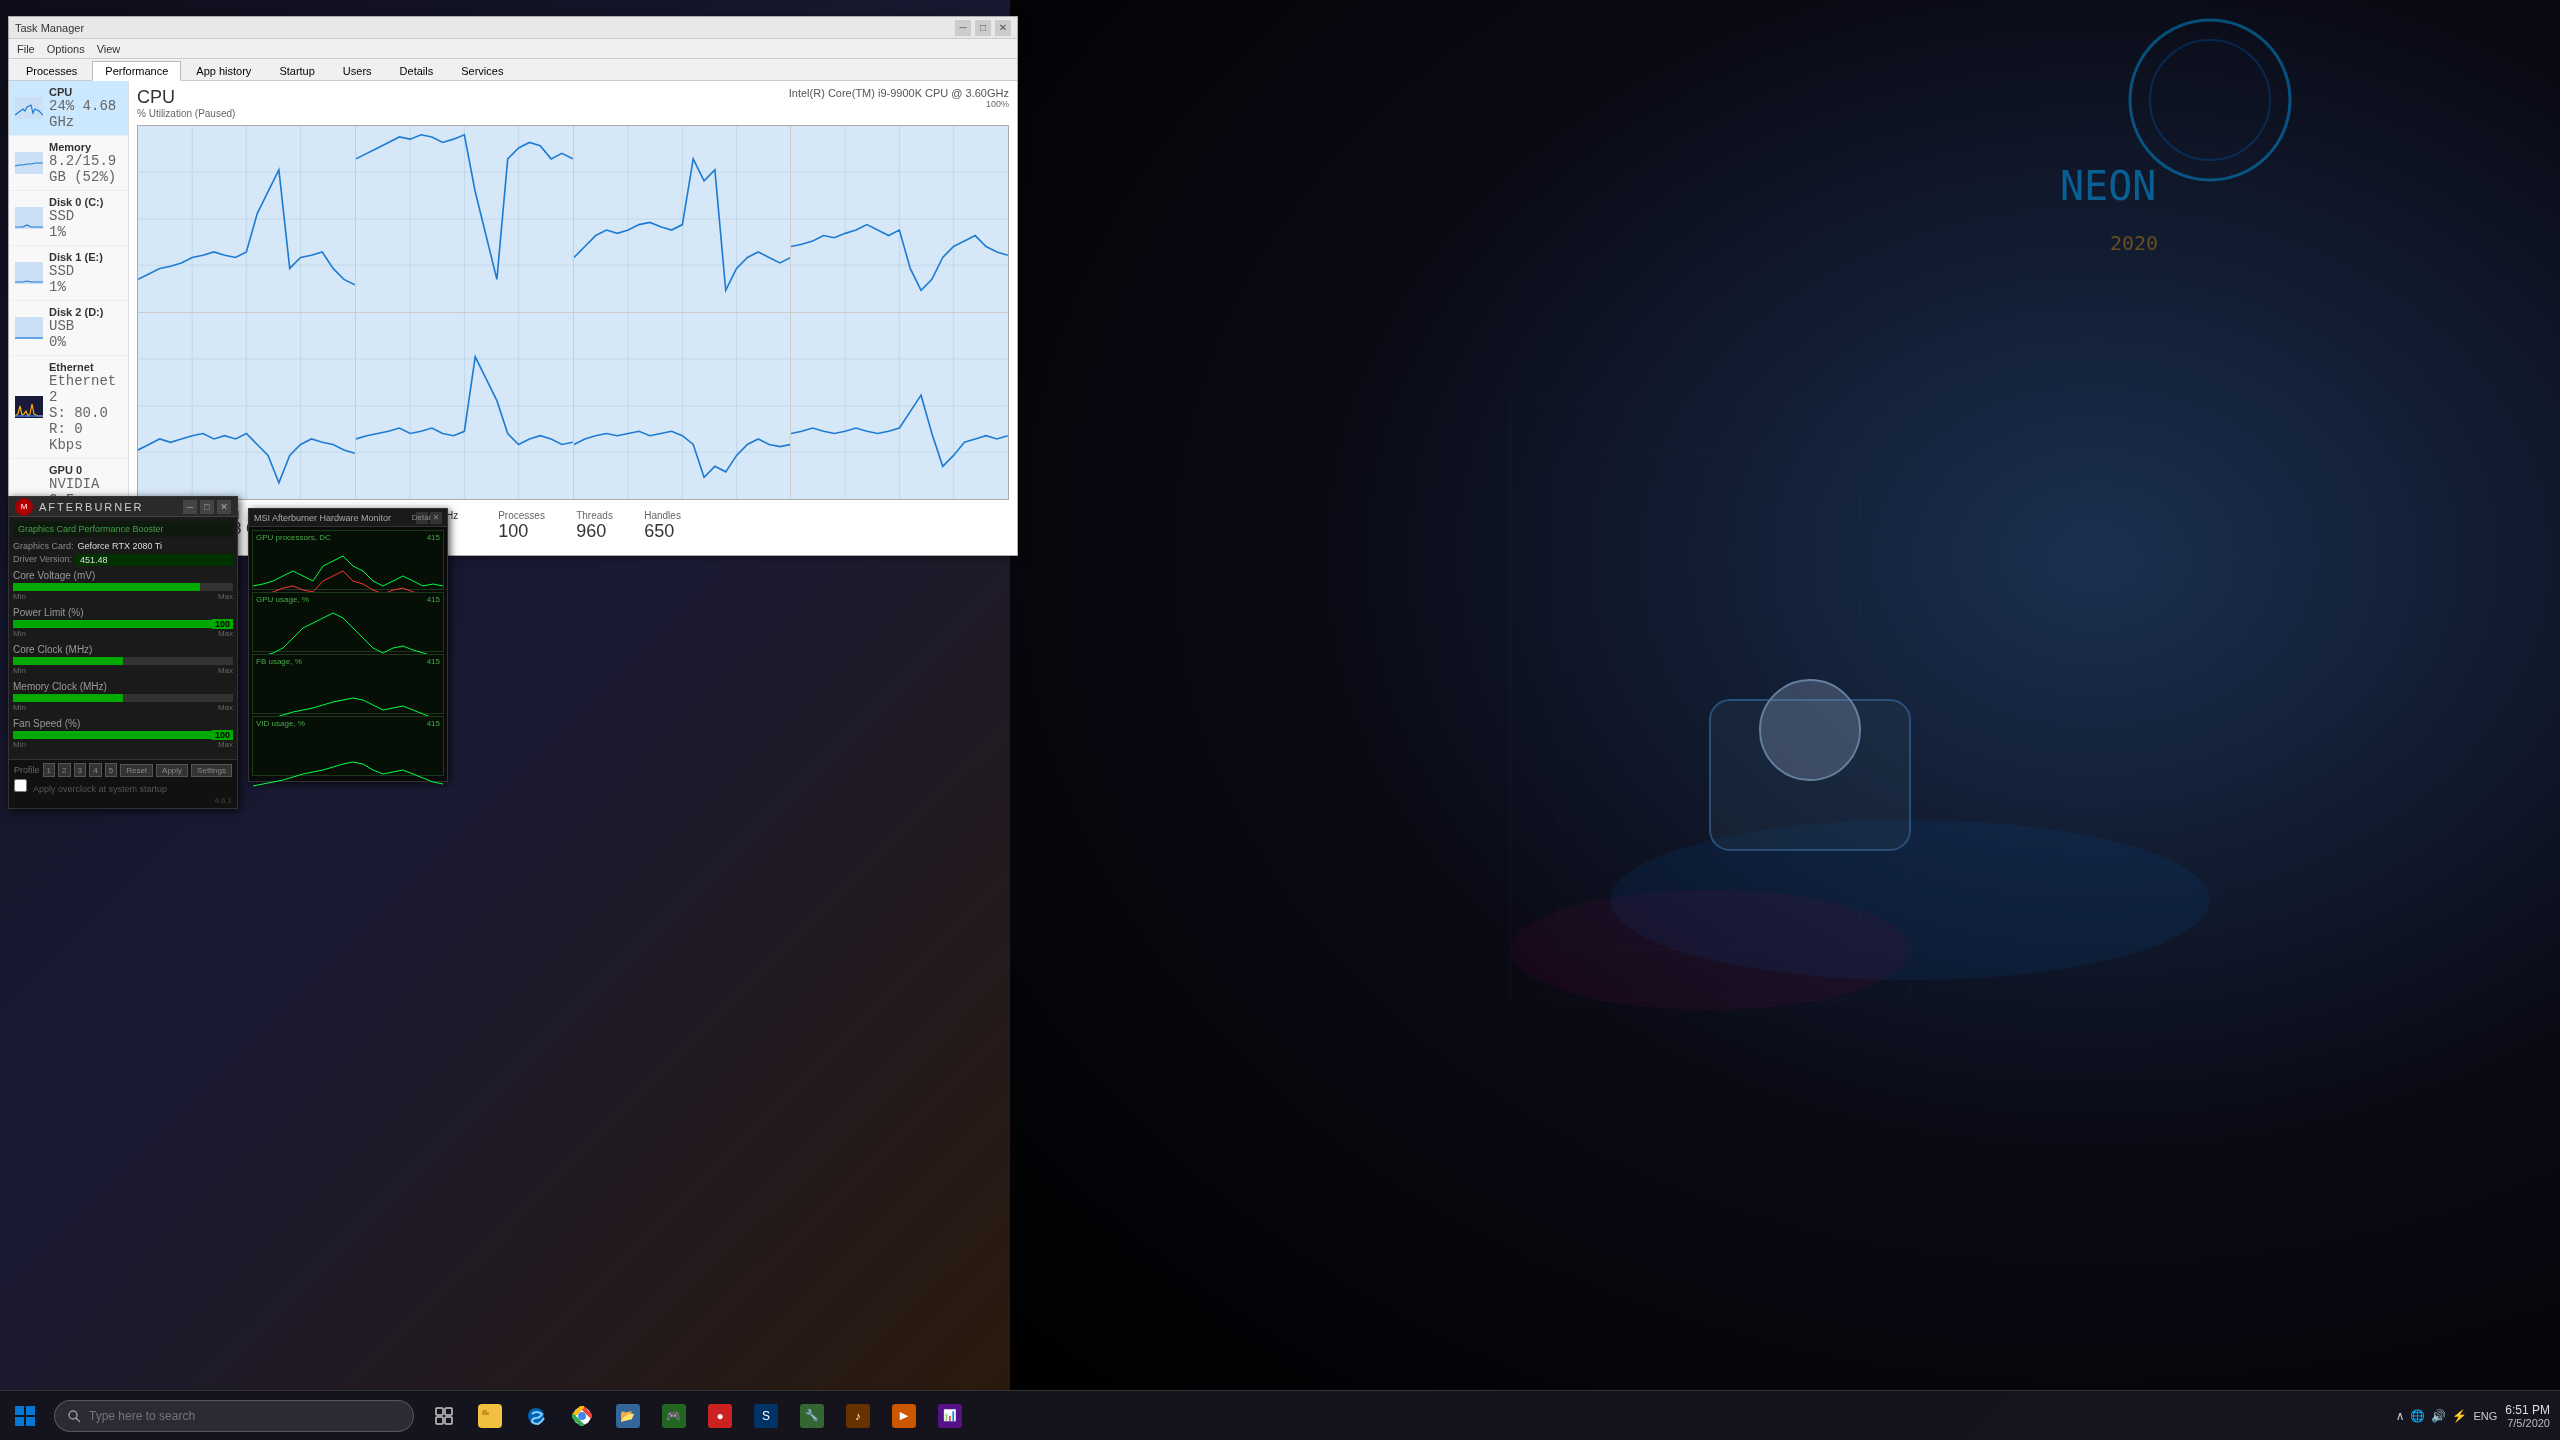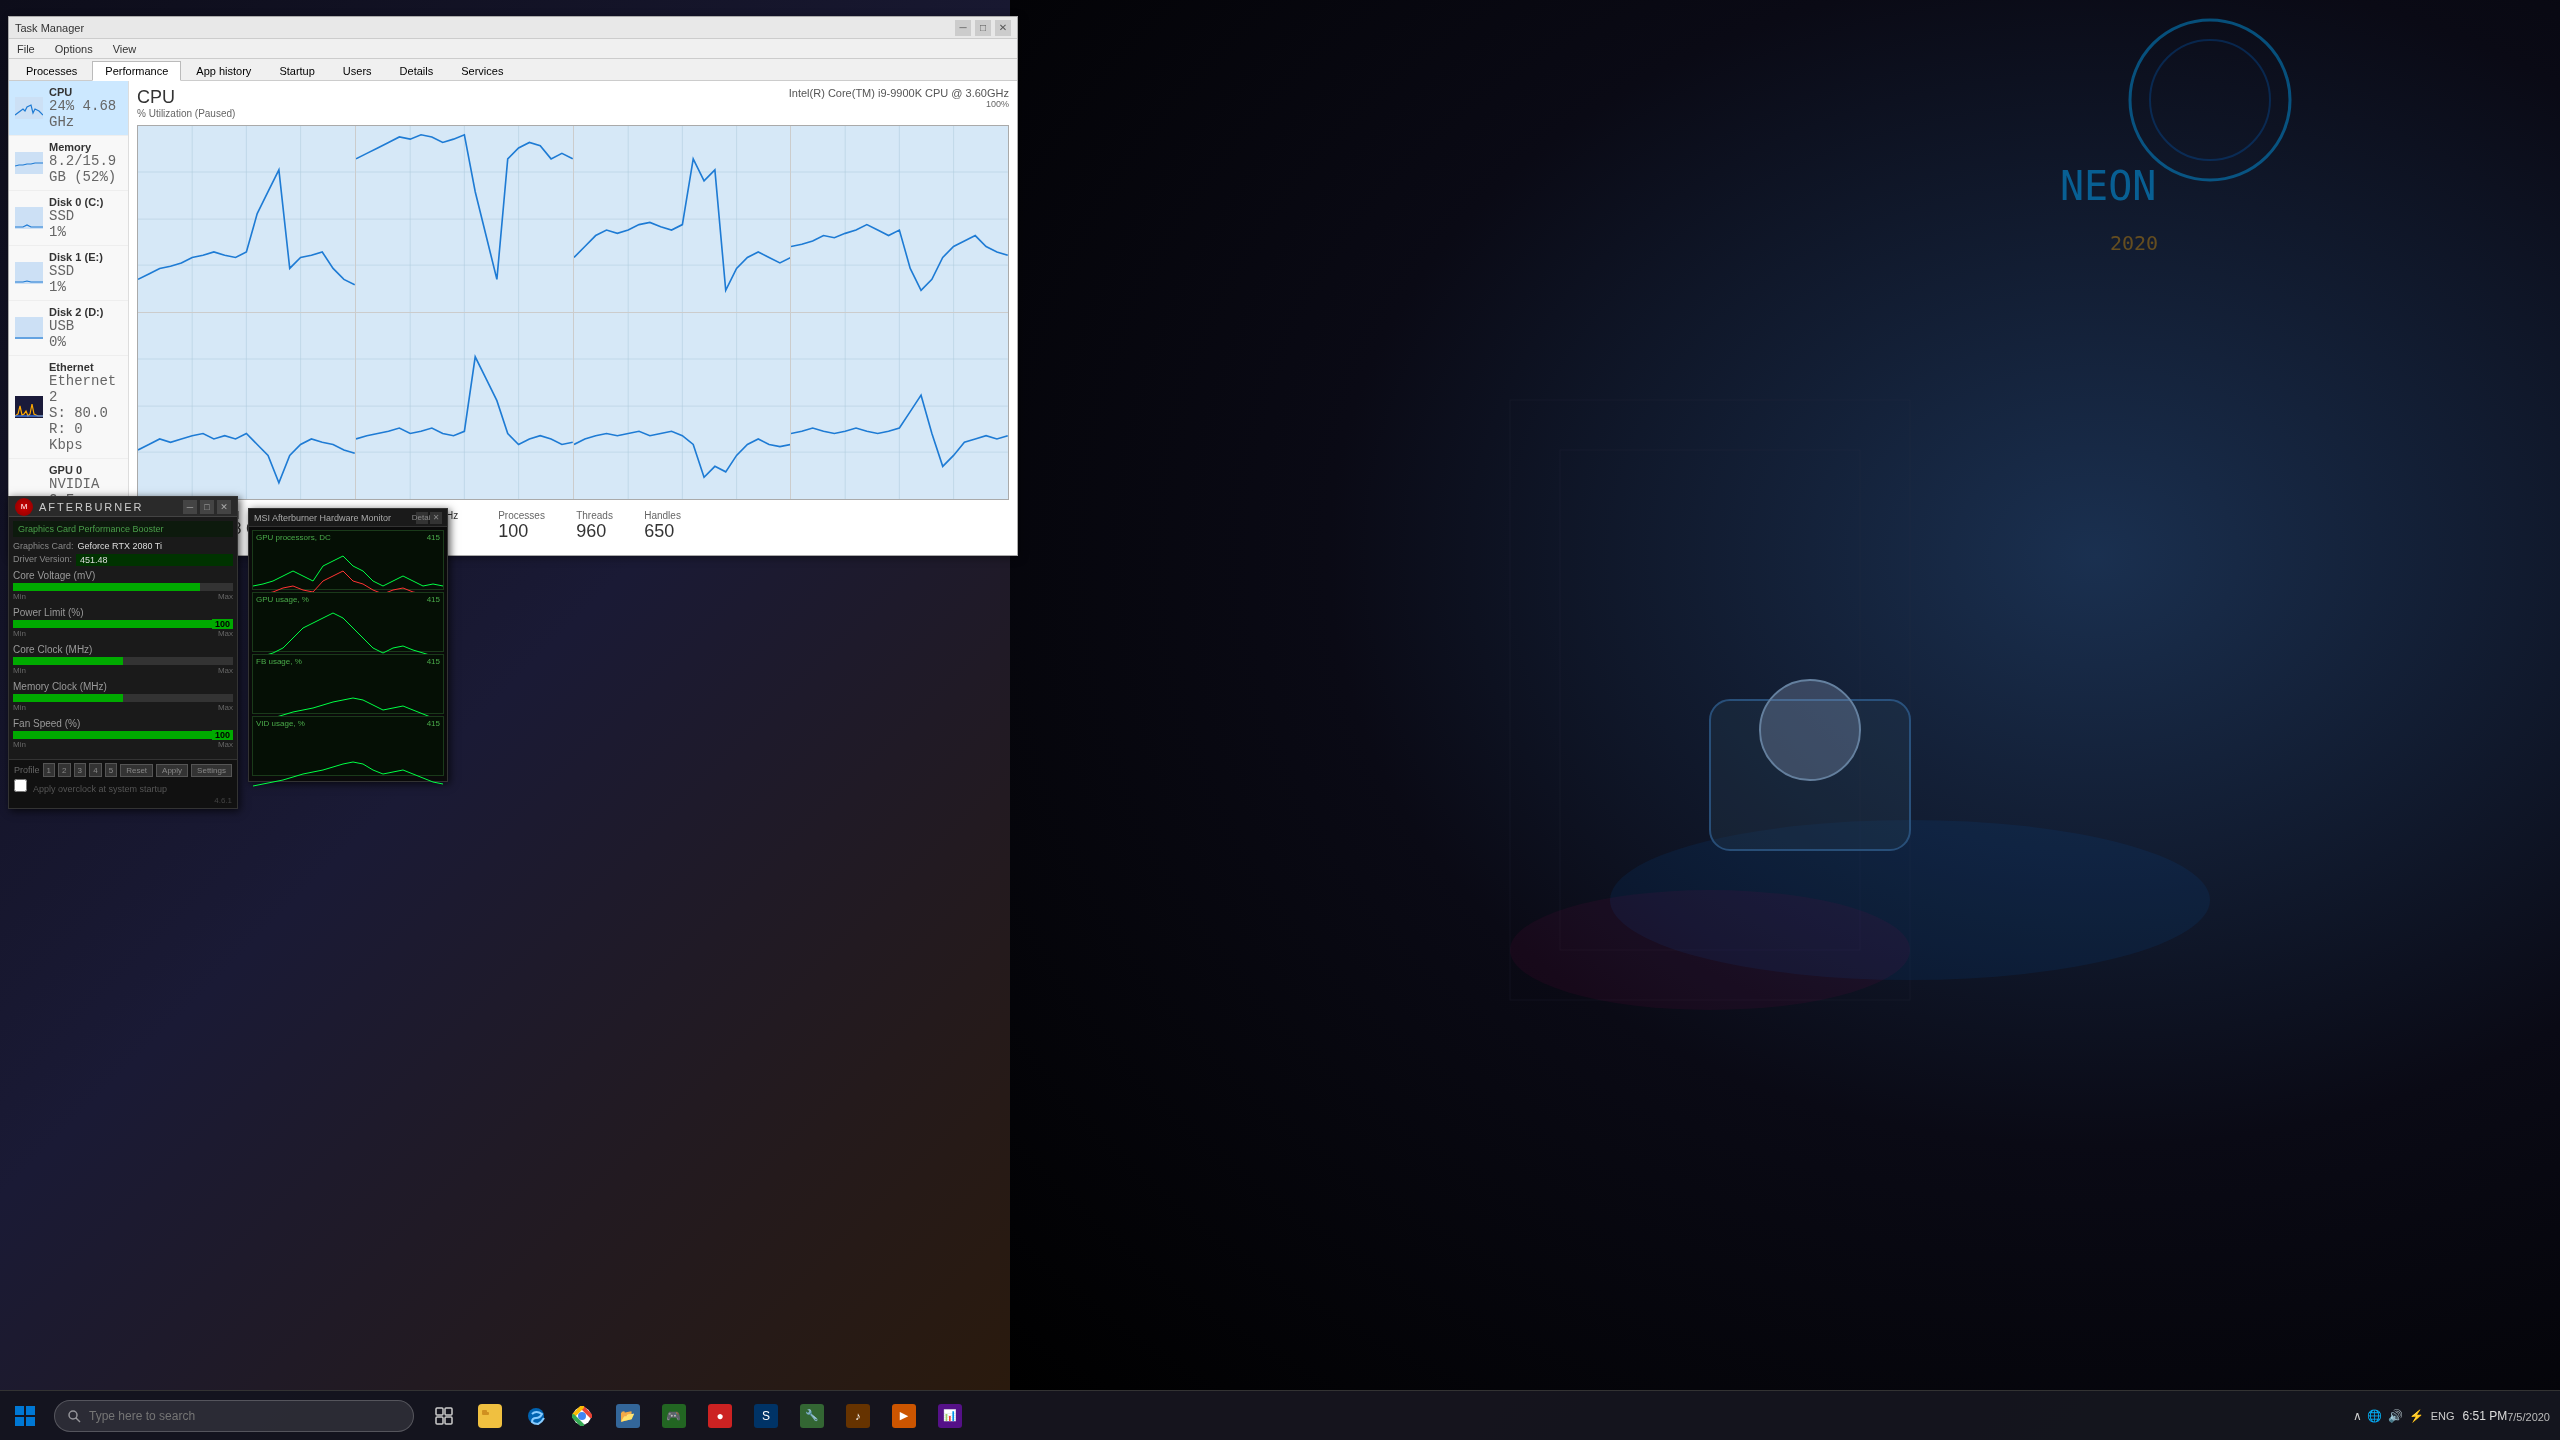--- a/index.html
+++ b/index.html
@@ -83,21 +83,21 @@
       color: #555;
     }
 
     .tm-menubar {
       height: 20px;
       background: #f0f0f0;
       display: flex;
       align-items: center;
       padding: 0 4px;
       border-bottom: 1px solid #ccc;
-      gap: 12px;
+      gap: 4px;
       flex-shrink: 0;
     }
 
     .tm-menu-item {
       font-size: 11px;
       color: #333;
       cursor: pointer;
       padding: 2px 4px;
     }
 
@@ -669,20 +669,21 @@
     }
 
     .tray-icon {
       font-size: 12px;
       color: #ccc;
       cursor: pointer;
     }
 
     .tray-time {
       display: flex;
+      flex-direction: column;
       align-items: flex-end;
     }
 
     .tray-time-text {
       font-size: 12px;
       color: #ddd;
     }
 
     .tray-date-text {
       font-size: 11px;

